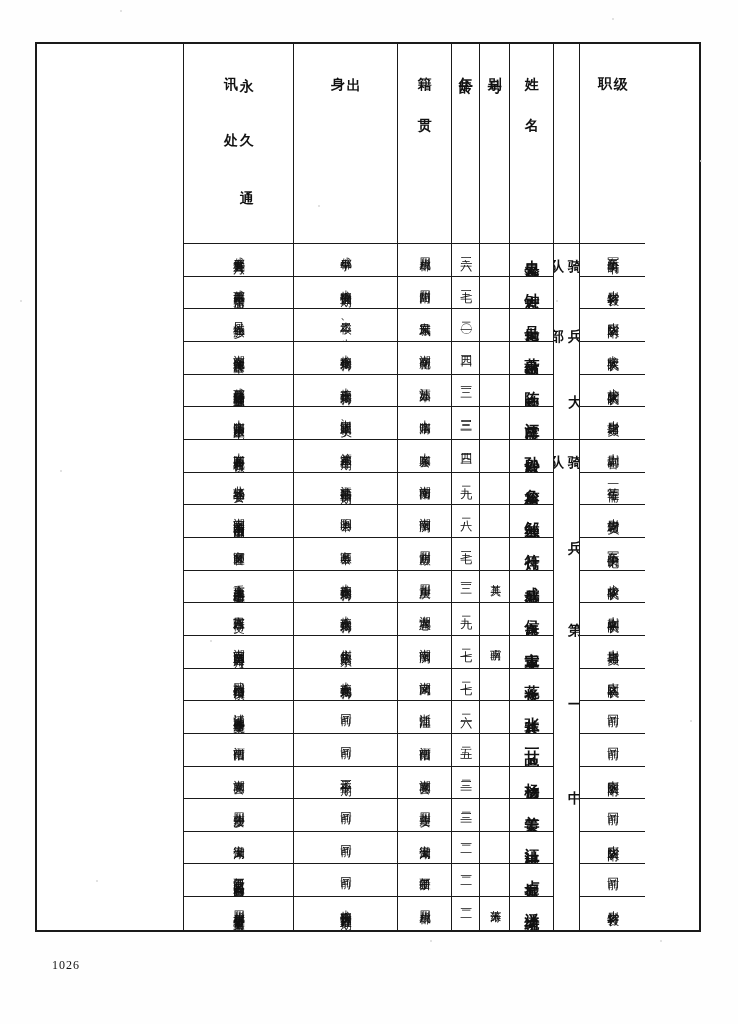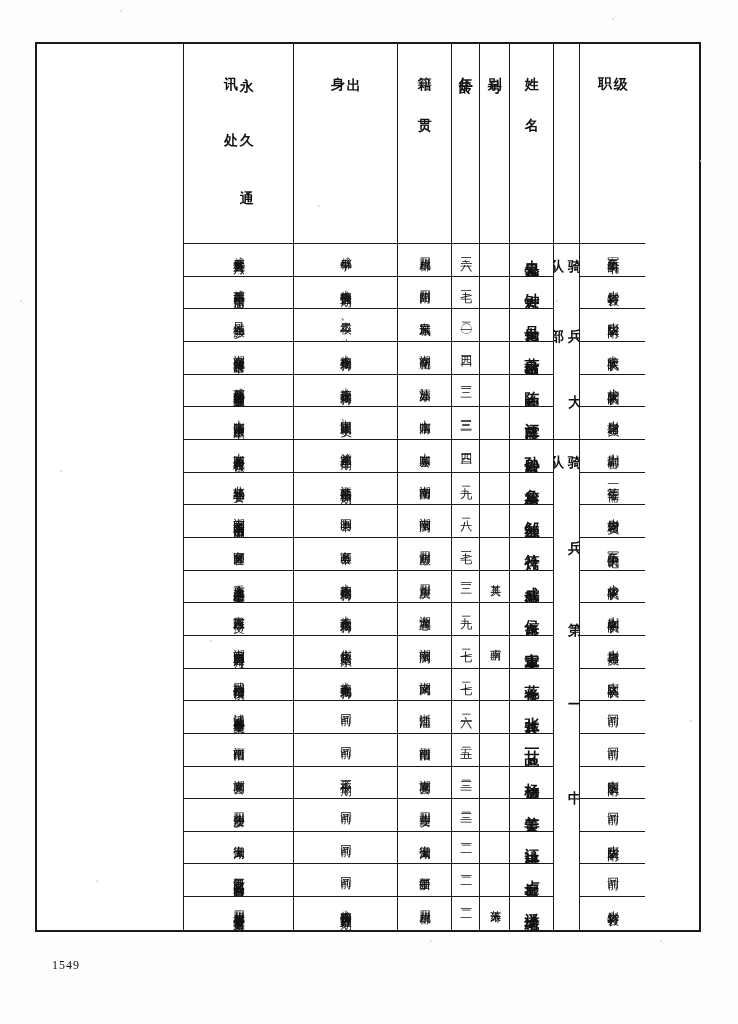--- a/index.html
+++ b/index.html
@@ -611,21 +611,21 @@
         </div>
         <div class="cell" style="height: 32.6667px;">
           <span class="vtext addr-text">新疆于田县邮局长白白斋转交</span>
         </div>
         <div class="cell" style="height: 32.6667px; border-bottom: none;">
           <span class="vtext addr-text">四川成都省育婴堂街第十五号</span>
         </div>
       </div>
     </div>
 
-  <div id="page-number">1549</div>
+  <div id="page-number">1026</div>
 <div class="speck" style="left: 612px; top: 18px; width: 2px; height: 2px;"></div>
     <div class="speck" style="left: 120px; top: 10px; width: 2px; height: 2px;"></div>
     <div class="speck" style="left: 700px; top: 160px; width: 2px; height: 2px;"></div>
     <div class="speck" style="left: 60px; top: 470px; width: 2px; height: 2px;"></div>
     <div class="speck" style="left: 318px; top: 205px; width: 2px; height: 2px;"></div>
     <div class="speck" style="left: 556px; top: 300px; width: 2px; height: 2px;"></div>
     <div class="speck" style="left: 210px; top: 640px; width: 2px; height: 2px;"></div>
     <div class="speck" style="left: 690px; top: 720px; width: 2px; height: 2px;"></div>
     <div class="speck" style="left: 96px; top: 880px; width: 2px; height: 2px;"></div>
     <div class="speck" style="left: 430px; top: 940px; width: 2px; height: 2px;"></div>

